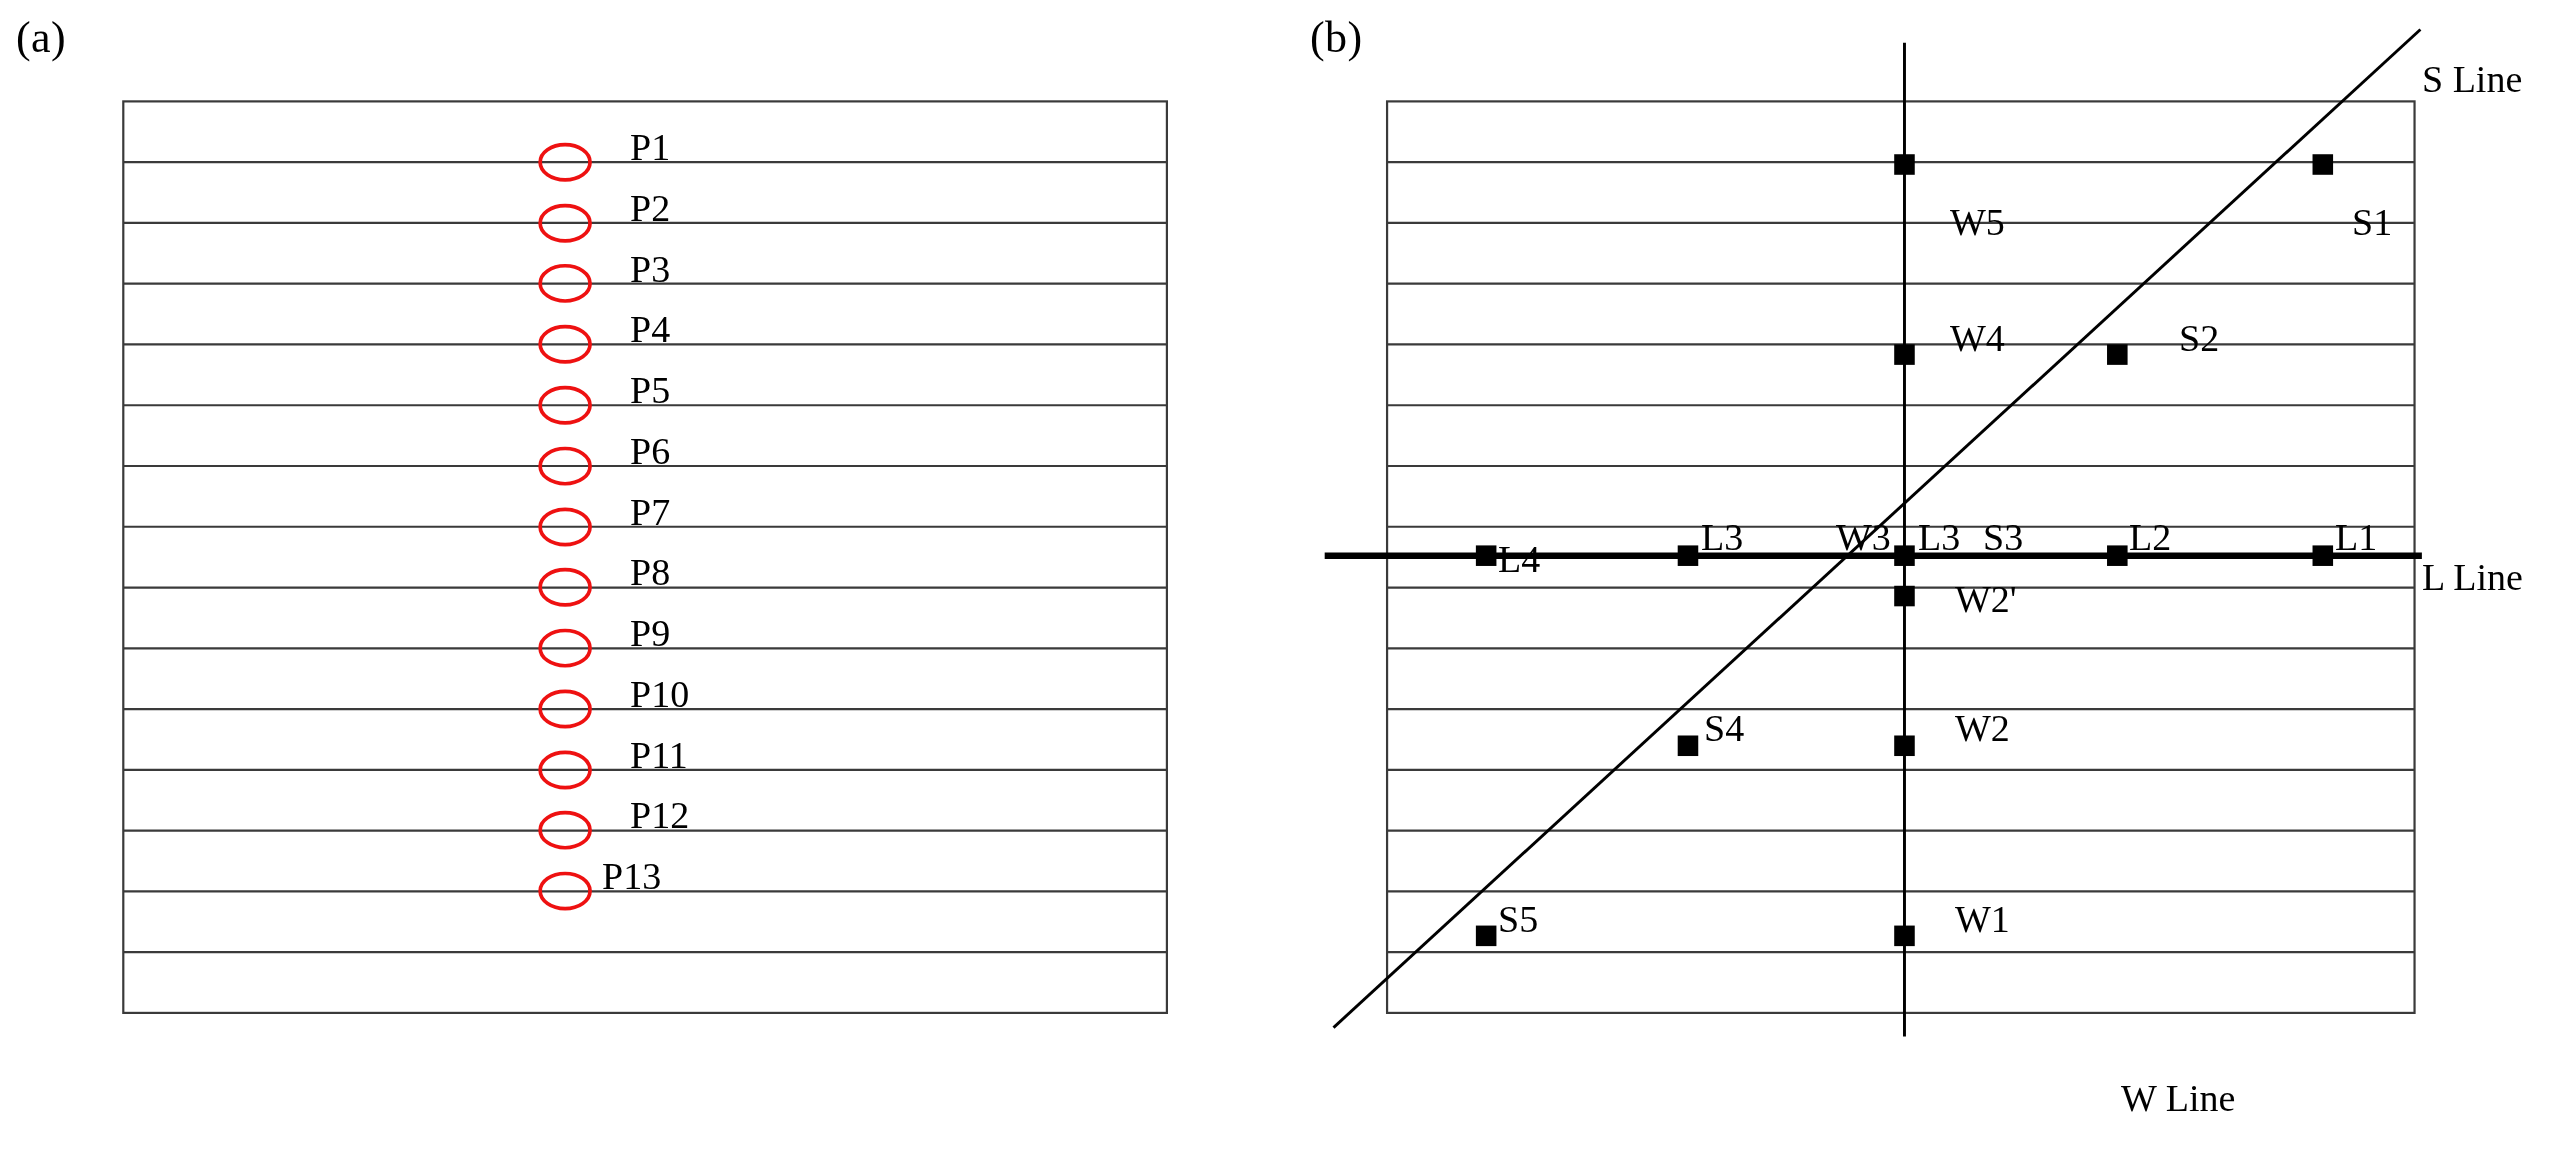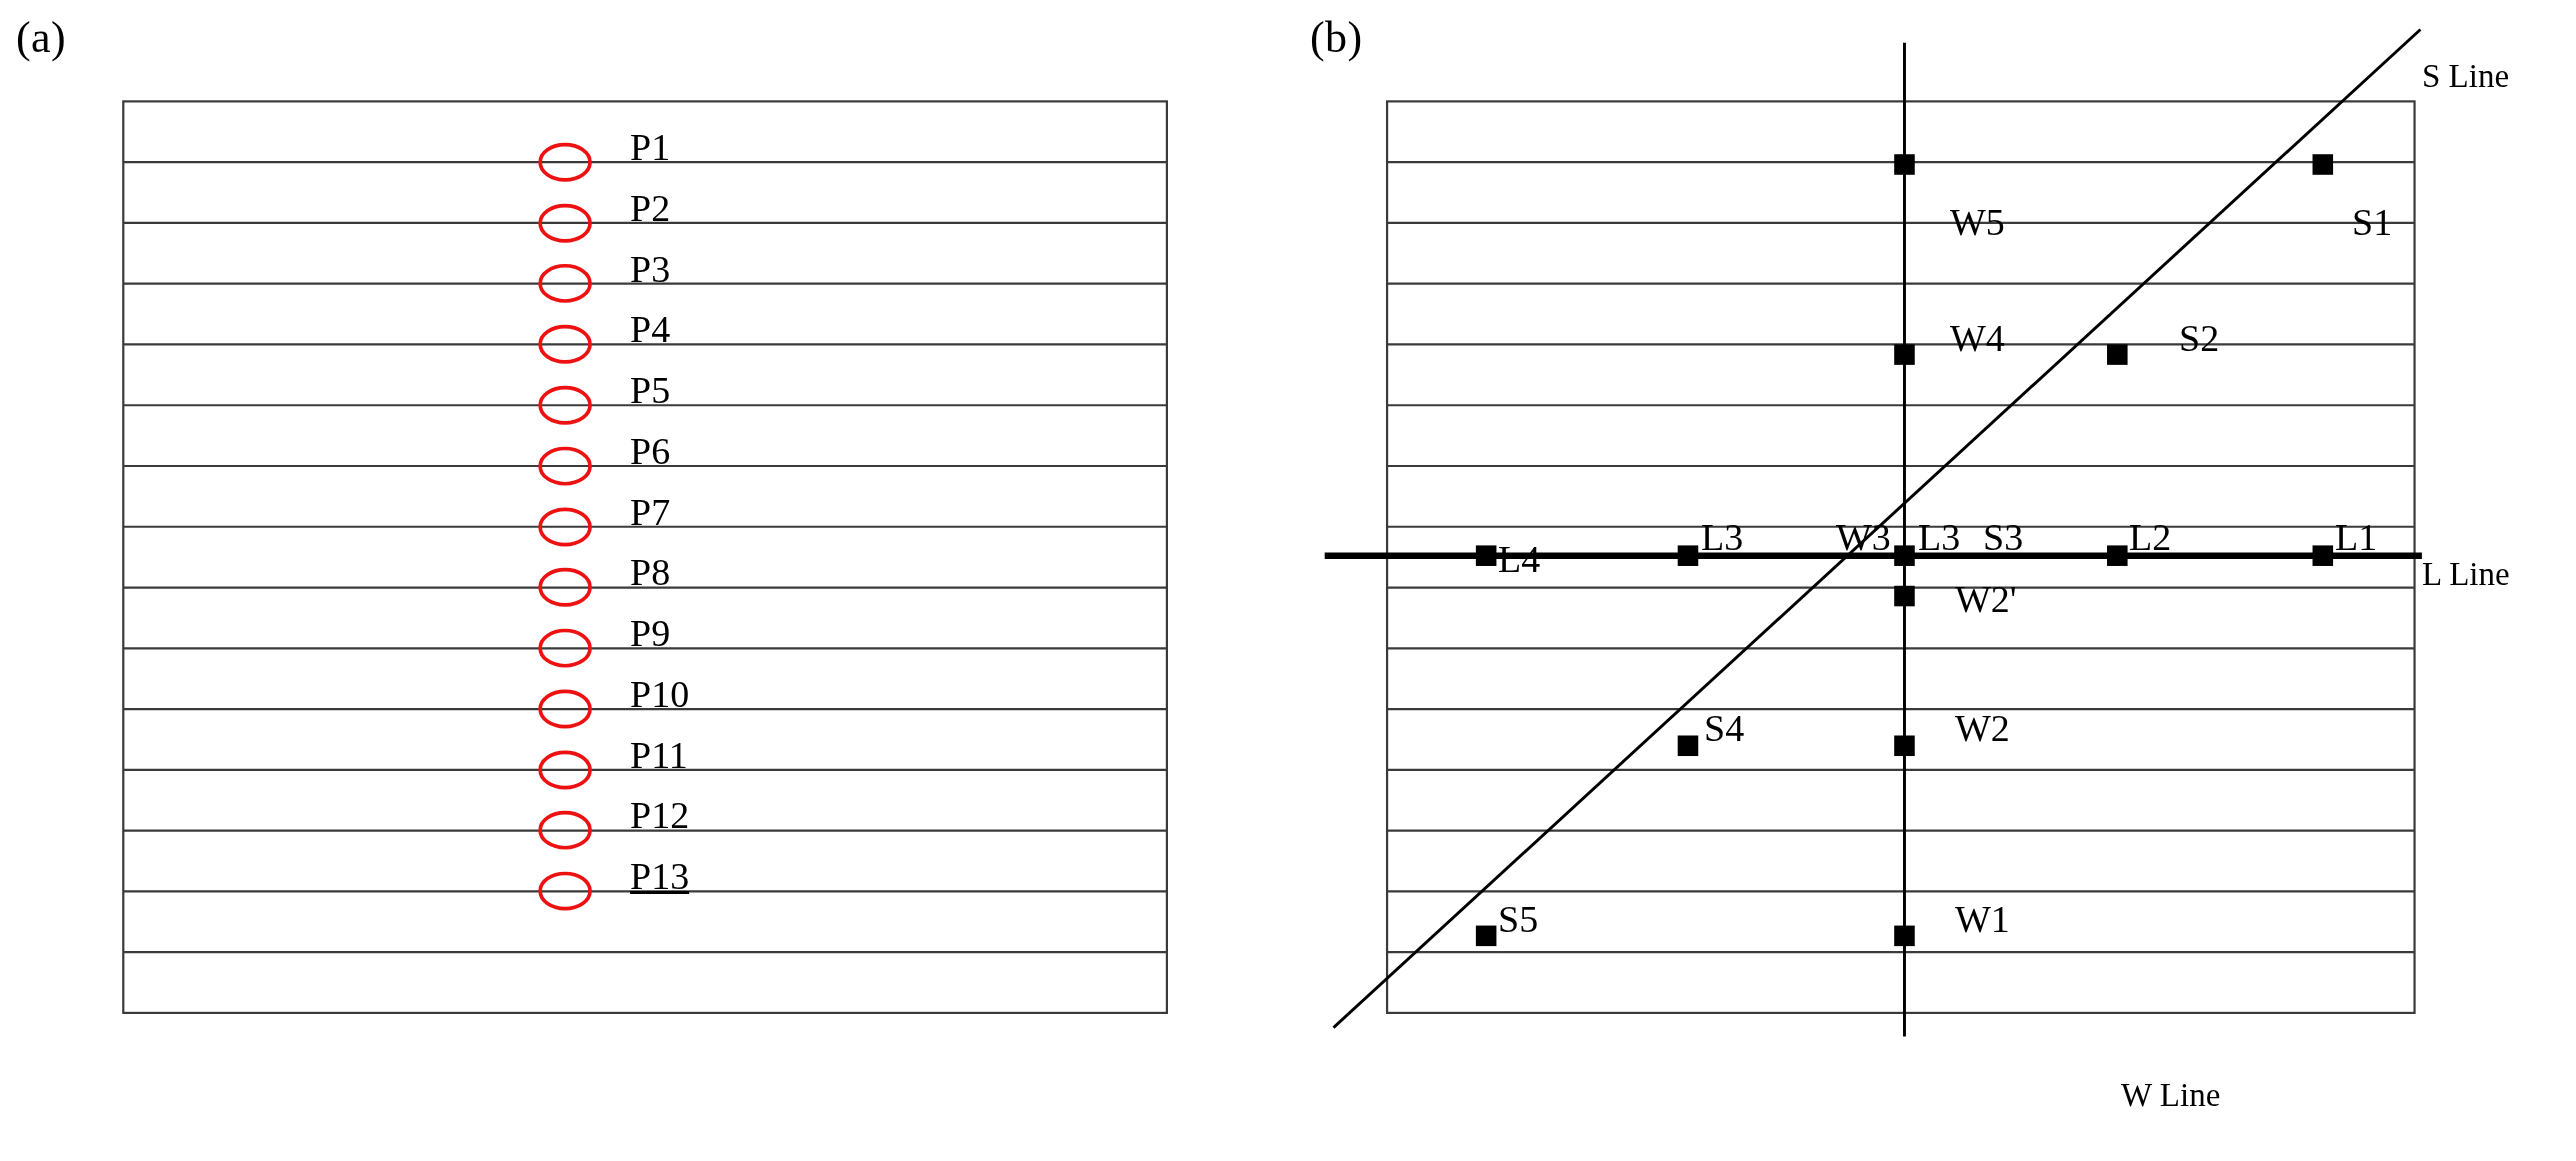--- a/index.html
+++ b/index.html
@@ -50,21 +50,21 @@
     position: absolute;
     font-size: 38px;
     line-height: 1;
     white-space: nowrap;
     font-family: "Liberation Serif", "DejaVu Serif", serif;
     color: #000000;
     margin-left: 34px;
   }
   .line-label {
     position: absolute;
-    font-size: 33px;
+    font-size: 38px;
     line-height: 1;
     white-space: nowrap;
     font-family: "Liberation Serif", "DejaVu Serif", serif;
     color: #000000;
   }
 </style>
 </head>
 <body>
 
 <div id="figure">
@@ -110,21 +110,21 @@
         <div class="point-label" style="left: 596px; top: 250px;">P3</div>
         <div class="point-label" style="left: 596px; top: 310px;">P4</div>
         <div class="point-label" style="left: 596px; top: 371px;">P5</div>
         <div class="point-label" style="left: 596px; top: 432px;">P6</div>
         <div class="point-label" style="left: 596px; top: 493px;">P7</div>
         <div class="point-label" style="left: 596px; top: 553px;">P8</div>
         <div class="point-label" style="left: 596px; top: 614px;">P9</div>
         <div class="point-label" style="left: 596px; top: 675px;">P10</div>
         <div class="point-label" style="left: 596px; top: 736px;">P11</div>
         <div class="point-label" style="left: 596px; top: 796px;">P12</div>
-        <div class="point-label" style="left: 596px; top: 857px; text-decoration: underline;">P13</div>
+        <div class="point-label" style="left: 568px; top: 857px;">P13</div>
       </div>
   </div>
 
   <div class="panel" id="panel-b">
 
     <div class="panel-caption" id="caption-b">(b)</div>
 
     <svg class="svg-layer" id="svg-b" viewBox="0 0 1755 1583">
         <rect x="135" y="138" width="1400" height="1242" fill="none" stroke="#3a3a3a" stroke-width="3"></rect>
         <line x1="135" y1="220.8" x2="1535" y2="220.8" stroke="#3a3a3a" stroke-width="3"></line>

